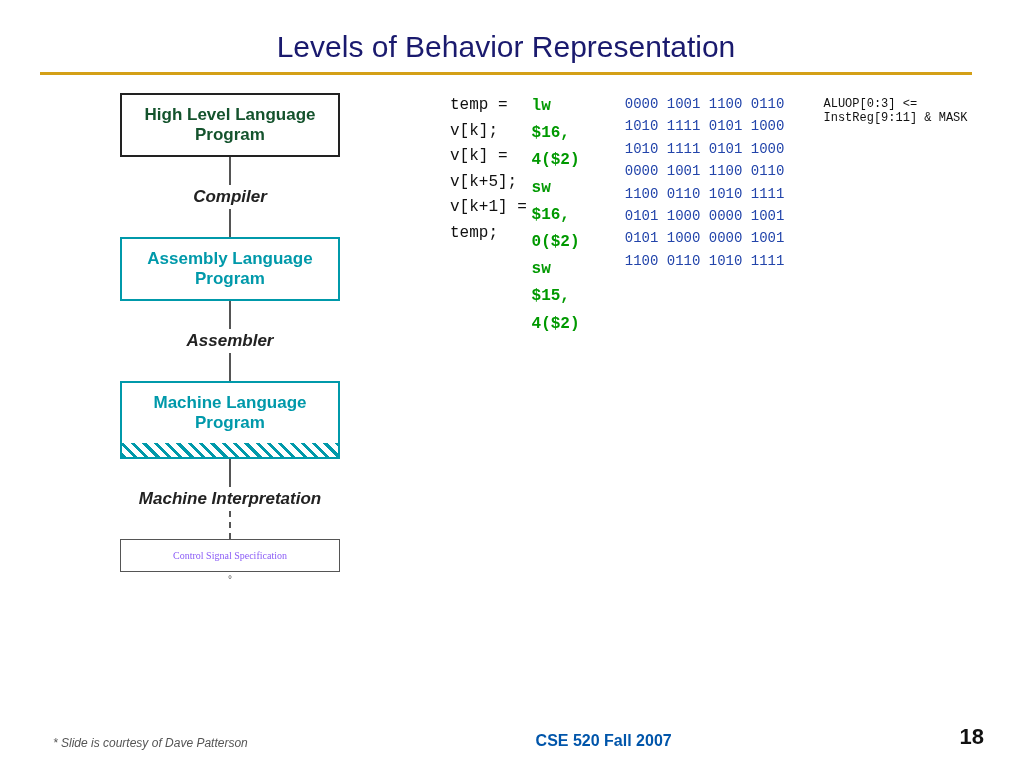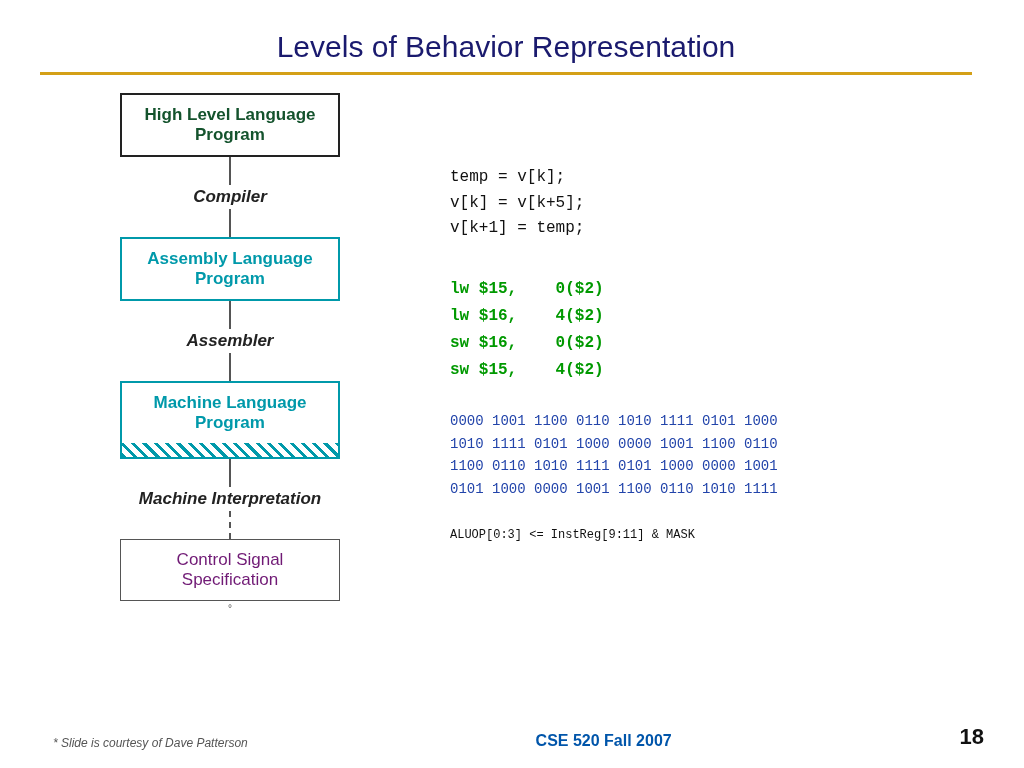--- a/index.html
+++ b/index.html
@@ -48,23 +48,22 @@
       display: flex;
       flex-direction: column;
       align-items: center;
       position: relative;
     }
 
     .right-column {
       flex: 1;
       padding-left: 30px;
       display: flex;
-      flex-direction: column;
+      flex-direction: row;
       justify-content: center;
-      gap: 16px;
     }
 
     
     .level-box {
       width: 220px;
       border: 2px solid #333;
       text-align: center;
       padding: 10px 12px;
       font-weight: bold;
       font-size: 17px;
@@ -78,23 +77,24 @@
       color: #14532d;
     }
 
     .level-box.teal-border {
       border-color: #0099aa;
       color: #0099aa;
     }
 
     .level-box.control-box {
       border: 1.5px solid #555;
-      color: #701a75;
+      color: #8b5cf6;
       font-weight: normal;
-      font-size: 17px;
+      font-size: 10px;
+      font-family: Liberation Serif, serif;
     }
 
     
     .connector-line {
       width: 2px;
       background: #555;
       height: 28px;
       margin: 0 auto;
       position: relative;
       z-index: 1;
@@ -252,21 +252,20 @@
 
     <div class="right-column">
 
       <div class="right-section-1 code-section">
         <div class="code-black">temp = v[k];</div>
         <div class="code-black">v[k] = v[k+5];</div>
         <div class="code-black">v[k+1] = temp;</div>
       </div>
 
       <div class="right-section-2 code-section">
-        <div class="code-green">lw  $15,&nbsp;&nbsp;&nbsp; 0($2)</div>
         <div class="code-green">lw  $16,&nbsp;&nbsp;&nbsp; 4($2)</div>
         <div class="code-green">sw $16,&nbsp;&nbsp;&nbsp; 0($2)</div>
         <div class="code-green">sw $15,&nbsp;&nbsp;&nbsp; 4($2)</div>
       </div>
 
       <div class="right-section-3 code-section">
         <div class="code-blue-small">0000 1001 1100 0110 1010 1111 0101 1000</div>
         <div class="code-blue-small">1010 1111 0101 1000 0000 1001 1100 0110</div>
         <div class="code-blue-small">1100 0110 1010 1111 0101 1000 0000 1001</div>
         <div class="code-blue-small">0101 1000 0000 1001 1100 0110 1010 1111</div>

